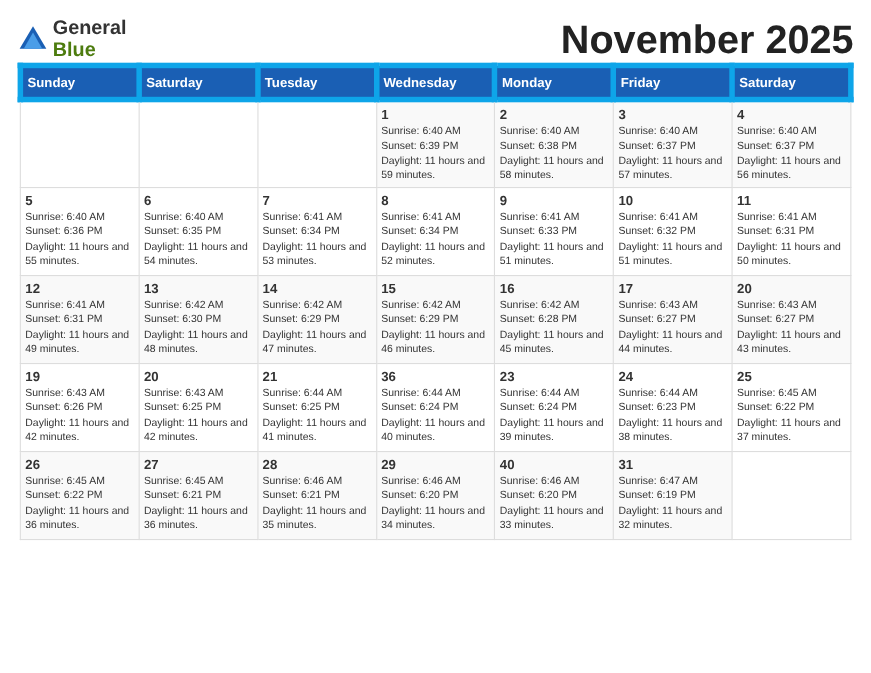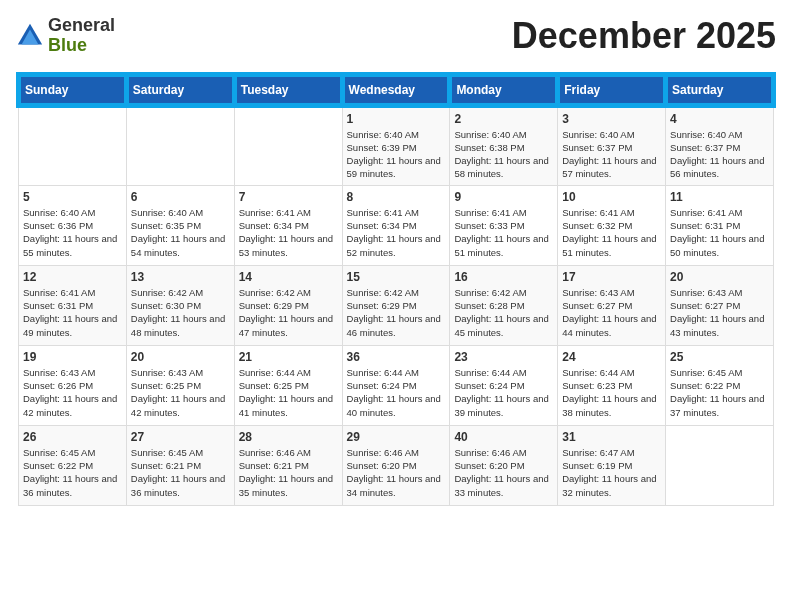--- a/index.html
+++ b/index.html
@@ -7,21 +7,21 @@
       font-family: Arial, sans-serif;
       background: #fff;
       width: 792px;
       min-height: 612px;
       padding: 16px;
     }
     .header {
       display: flex;
       justify-content: space-between;
       align-items: flex-start;
-      margin-bottom: 16px;
+      margin-bottom: 1px;
     }
     .logo {
       display: flex;
       align-items: center;
       gap: 4px;
     }
     .logo-text-general {
       font-size: 18px;
       font-weight: bold;
       color: #333;
@@ -103,21 +103,21 @@
     <div>
       <div>
         <span class="logo-text-general">General</span>
       </div>
       <div>
         <span class="logo-text-blue">Blue</span>
       </div>
     </div>
   </div>
   <div class="title-block">
-    <div class="month-title">December 2025</div>
+    <div class="month-title">November 2025</div>
   </div>
 </div>
 
 <table>
   <thead>
     <tr>
     <th>Sunday</th>
         <th>Saturday</th>
         <th>Tuesday</th>
         <th>Wednesday</th>

